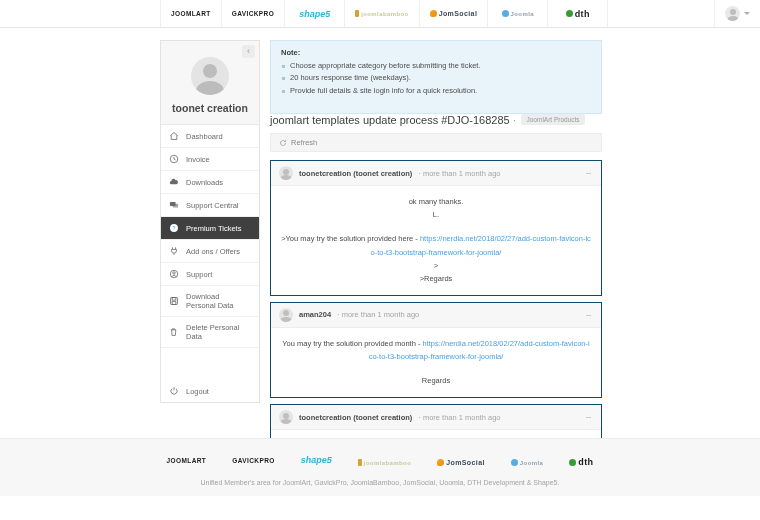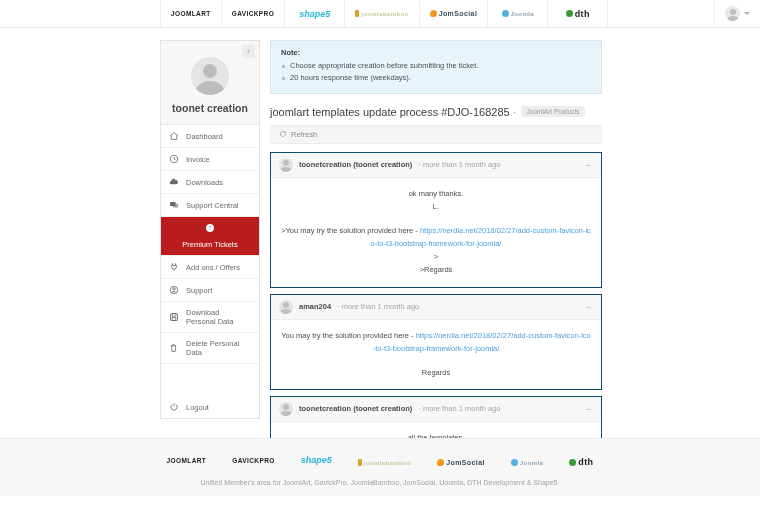--- a/index.html
+++ b/index.html
@@ -80,29 +80,29 @@
 
   .sb-list { list-style:none; }
   .sb-item {
     display:flex; align-items:center; gap:7px;
     padding: 6px 8px;
     font-size:7.5px; color:#6a6a6a;
     border-bottom:1px solid #f0f0f0;
     cursor:pointer;
   }
   .sb-item:last-child { border-bottom:none;margin-top:32px; }
-  .sb-item.active { background:#b91c1c; color:#fff;flex-direction:column; }
+  .sb-item.active { background:#404040; color:#fff; }
   .sb-ico { width:10px;height:10px;flex:0 0 10px;display:block; }
   .sb-ico svg { width:10px;height:10px; display:block; }
 
   
   .main { flex:1; min-width:0; }
   .note-box {
     background:#e9f3fa; border:1px solid #d3e6f3;
-    padding: 7px 10px 8px; margin-bottom: 12px;
+    padding: 7px 10px 16px; 
   }
   .note-title { font-size:7.5px; font-weight:bold; color:#3c3c3c; margin-bottom:3px; }
   .note-list { list-style:none; }
   .note-list li {
     font-size:7.5px; color:#4e4e4e; line-height:1.65;
     padding-left:9px; position:relative;
   }
   .note-list li::before {
     content:""; position:absolute; left:1px; top:5px;
     width:3px;height:3px;background:#a9c3d4;
@@ -291,22 +291,23 @@
             <span>Logout</span>
           </li>
         </ul>
       </div>
 
       <div class="main">
 
         <div class="note-box">
           <div class="note-title">Note:</div>
           <ul class="note-list">
-            <li>Choose appropriate creation before submitting the ticket.</li>
+            <li>Choose appropriate category before submitting the ticket.</li>
             <li>20 hours response time (weekdays).</li>
+            <li>Provide full details &amp; site login info for a quick resolution.</li>
           </ul>
         </div>
 
         <div class="ticket-title">
           <span>joomlart templates update process #DJO-168285</span>
           <span class="dot-sep">·</span>
           <span class="badge">JoomlArt Products</span>
         </div>
 
 
@@ -339,21 +340,21 @@
 
         <div class="msg">
           <div class="msg-head">
             <span class="avatar-msg"></span>
             <span class="msg-author">aman204</span>
             <span class="msg-time">· more than 1 month ago</span>
             <span class="msg-toggle">–</span>
           </div>
           <div class="msg-body">
             <p>
-              <span>You may try the solution provided here - </span><a class="lnk" href="#">https://nerdia.net/2018/02/27/add-custom-favicon-ico-to-t3-bootstrap-framework-for-joomla/</a>
+              <span>You may try the solution provided month - </span><a class="lnk" href="#">https://nerdia.net/2018/02/27/add-custom-favicon-ico-to-t3-bootstrap-framework-for-joomla/</a>
             </p>
             <div class="blank"></div>
             <p>Regards</p>
           </div>
         </div>
 
         <div class="msg">
           <div class="msg-head">
             <span class="avatar-msg"></span>
             <span class="msg-author">toonetcreation (toonet creation)</span>

